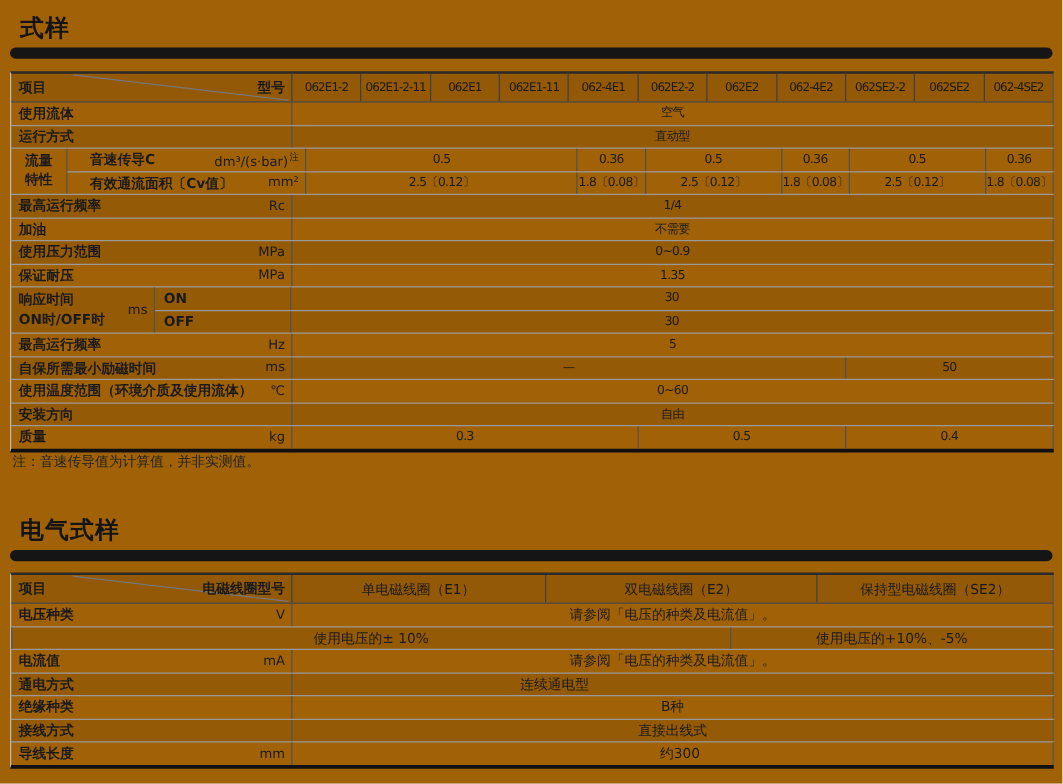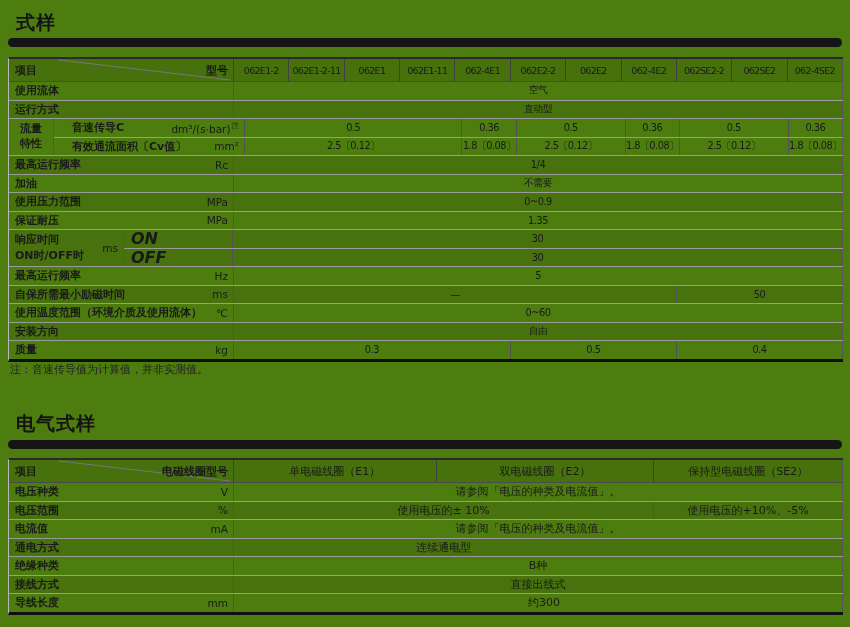--- a/index.html
+++ b/index.html
@@ -1,16 +1,16 @@
 <!DOCTYPE html>
 <html><head>
 <meta charset="utf-8">
 <style>
   html,body{margin:0;padding:0;background:#fff;}
-  .page{position:relative;width:850px;height:627px;background:#4d7c0f;overflow:hidden;
+  .page{position:relative;width:850px;height:627px;background:#a16207;overflow:hidden;
         font-family:"DejaVu Sans","Liberation Sans",sans-serif;color:#1a1a1a;}
   .title{position:absolute;left:16px;margin:0;font-size:19px;font-weight:700;color:#141414;letter-spacing:1px;}
   #title1{top:10px;}
   #title2{top:411px;}
   .bar{position:absolute;left:8px;width:834px;height:9px;background:#151515;border-radius:4.5px;}
   #bar1{top:38px;}
   #bar2{top:440px;}
   .spec-table{position:absolute;left:8px;width:834px;border-top:2px solid #2a2a2a;border-bottom:3px solid #101010;
               border-left:1px solid #b9b9b9;box-sizing:content-box;}
   #table1{top:57px;}
@@ -39,21 +39,21 @@
        justify-content:center;font-size:11px;font-weight:600;line-height:1.35;}
   .grp span{display:block;width:24px;text-align:center;}
   .stack{flex:1;display:flex;flex-direction:column;min-width:0;}
   .subrow{display:flex;align-items:stretch;height:17.5px;}
   .subrow + .subrow{border-top:1px solid #9a9a9a;}
   .subrow .lbl.sub{width:178px;margin-left:12px;}
   .resp-left{width:115px;flex:none;box-sizing:border-box;border-right:1px solid #555;display:flex;align-items:center;
              justify-content:space-between;padding:0 5px 0 6px;font-size:11px;font-weight:600;}
   .resp-lines div{line-height:1.5;white-space:nowrap;}
   .onoff{width:108px;flex:none;box-sizing:border-box;display:flex;align-items:center;padding-left:7px;
-         font-size:16px;font-weight:600;font-style:italic;}
+         font-size:11px;font-weight:600;}
   .footnote{position:absolute;left:10px;top:362px;font-size:11px;color:#222;}
   .watermark{position:absolute;inset:0;z-index:5;pointer-events:none;mix-blend-mode:darken;}
   .wm-text{position:absolute;left:283px;top:226px;width:436px;text-align:center;transform:rotate(-25deg);
            color:#e4e8ec;}
   .wm-line1{font-size:46px;font-weight:700;letter-spacing:7px;white-space:nowrap;line-height:1.0;}
   .wm-line2{font-size:29px;font-weight:700;letter-spacing:3px;white-space:nowrap;line-height:1.25;}
   .wm-logo{position:absolute;left:228px;top:292px;width:88px;height:82px;border:14px solid #dee3e8;
            border-radius:24px;transform:rotate(-28deg);}
   .wm-blob{position:absolute;left:6px;top:8px;width:42px;height:26px;background:#b3bac1;border-radius:7px;
            transform:rotate(4deg);}
@@ -266,24 +266,20 @@
       <div class="trow">
         <div class="lbl">
           <span class="ltext">电压种类</span>
           <span class="unit">V</span>
         </div>
         <div class="vals">
           <div class="vcell" style="width: 100%;">请参阅「电压的种类及电流值」。</div>
         </div>
       </div>
       <div class="trow shade">
-        <div class="lbl">
-          <span class="ltext">电压范围</span>
-          <span class="unit">%</span>
-        </div>
         <div class="vals">
           <div class="vcell" style="width: 69.0164%;">使用电压的± 10%</div>
           <div class="vcell" style="width: 30.9836%;">使用电压的+10%、-5%</div>
         </div>
       </div>
       <div class="trow">
         <div class="lbl">
           <span class="ltext">电流值</span>
           <span class="unit">mA</span>
         </div>

